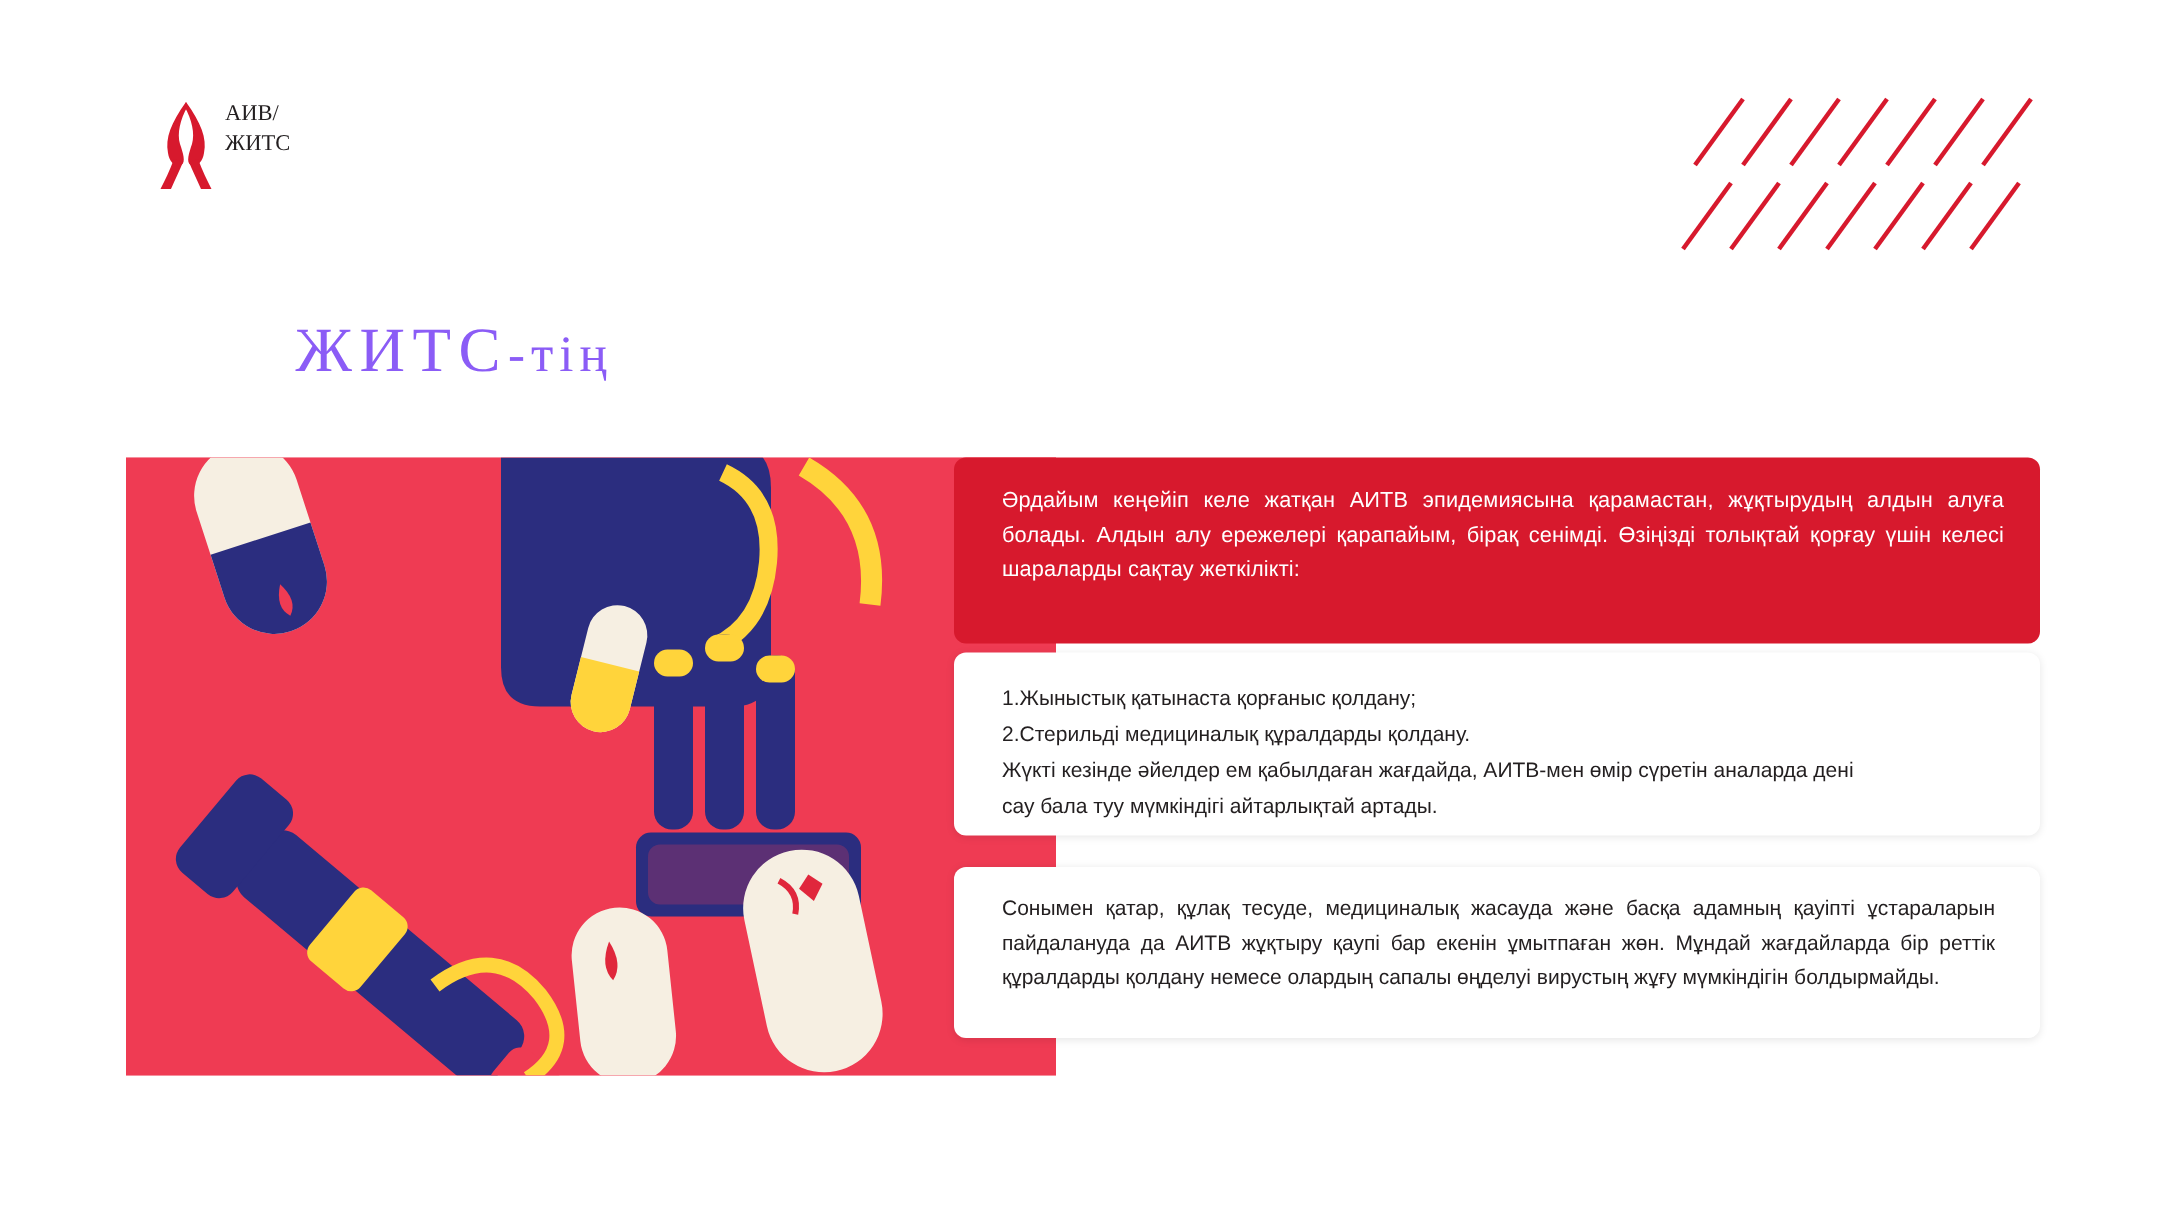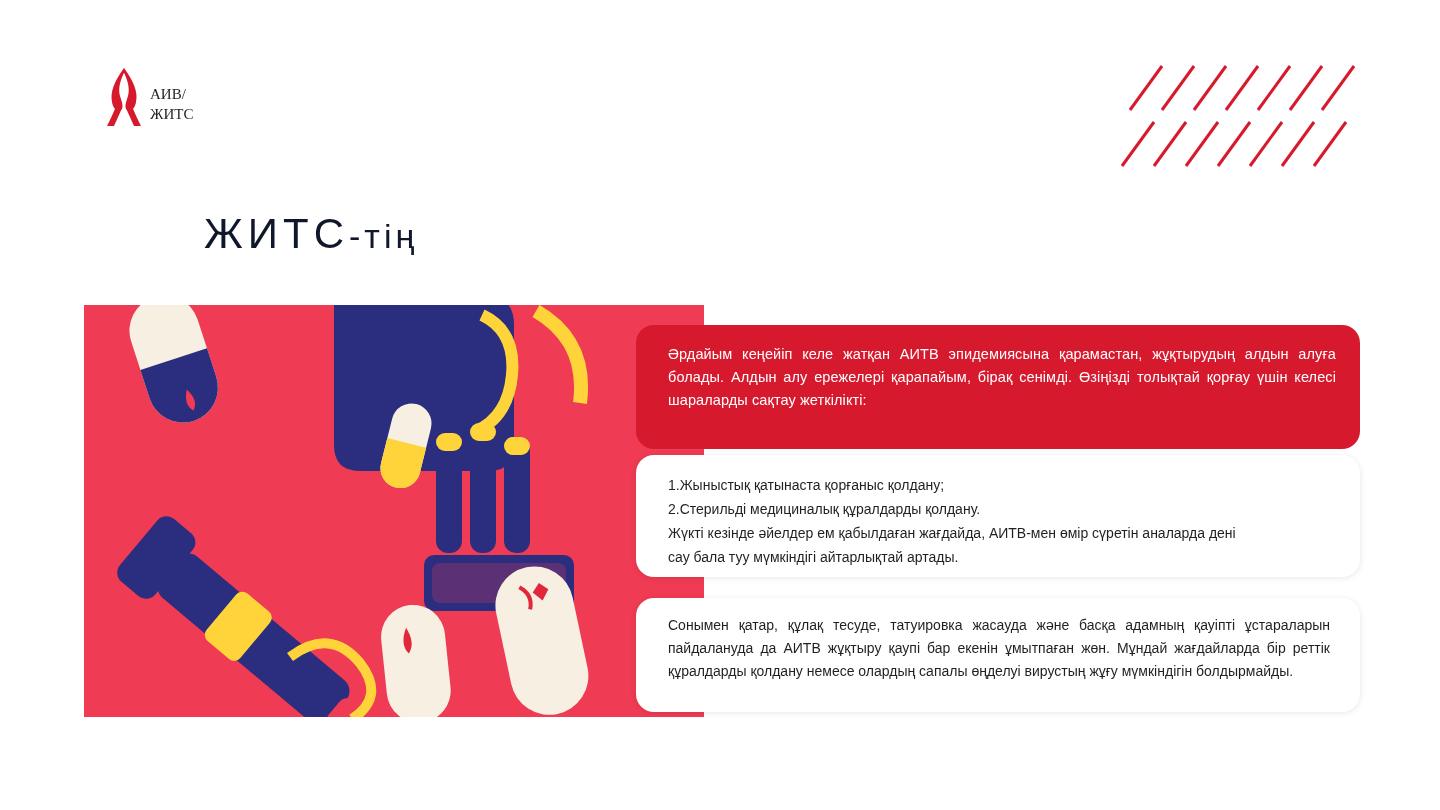--- a/index.html
+++ b/index.html
@@ -31,36 +31,35 @@
     width: 40px;
     height: 62px;
     position: relative;
     flex: none;
   }
   .logo-text {
     font-family: "Liberation Serif", serif;
     font-size: 15px;
     line-height: 20px;
     color: #231f20;
-    margin-top: 18px;
     white-space: pre-line;
   }
 
   
   .title-wrap {
     position: absolute;
     left: 104px;
     top: 150px;
     width: 900px;
   }
   .title-line1 {
-    font-family: Liberation Sans, sans-serif;
+    font-family: Liberation Serif, serif;
     font-size: 42px;
     letter-spacing: 5px;
-    color: #0f172a;
+    color: #8b5cf6;
     line-height: 56px;
     white-space: pre;
   }
   .title-line1 .sub {
     font-size: 34px;
     letter-spacing: 4px;
   }
   .title-line2 {
     font-family: "Liberation Serif", serif;
     font-size: 40px;
@@ -91,23 +90,22 @@
     width: 620px;
     height: 412px;
     background: #ef3b53;
     overflow: hidden;
   }
   .image-panel svg { display: block; }
 
   
   .card {
     position: absolute;
-    border-radius: 18px;
+    border-radius: 8px;
     box-sizing: border-box;
-    margin-top: 20px;
   }
   .card-red {
     left: 636px;
     top: 305px;
     width: 724px;
     height: 124px;
     background: #d7192d;
     color: #ffffff;
     padding: 18px 24px 16px 32px;
   }
@@ -262,16 +260,16 @@
   </div>
 
   <div class="card card-white-1">
     <p>1.Жыныстық қатынаста қорғаныс қолдану;
 2.Стерильді медициналық құралдарды қолдану.
 Жүкті кезінде әйелдер ем қабылдаған жағдайда, АИТВ-мен өмір сүретін аналарда дені
  сау бала туу мүмкіндігі айтарлықтай артады.</p>
   </div>
 
   <div class="card card-white-2">
-    <p>Сонымен қатар, құлақ тесуде, татуировка жасауда және басқа адамның қауіпті ұстараларын пайдалануда да АИТВ жұқтыру қаупі бар екенін ұмытпаған жөн. Мұндай  жағдайларда бір реттік құралдарды қолдану немесе олардың сапалы өңделуі вирустың  жұғу мүмкіндігін болдырмайды.</p>
+    <p>Сонымен қатар, құлақ тесуде, медициналық жасауда және басқа адамның қауіпті ұстараларын пайдалануда да АИТВ жұқтыру қаупі бар екенін ұмытпаған жөн. Мұндай  жағдайларда бір реттік құралдарды қолдану немесе олардың сапалы өңделуі вирустың  жұғу мүмкіндігін болдырмайды.</p>
   </div>
 
 </div>
 
 </body></html>

